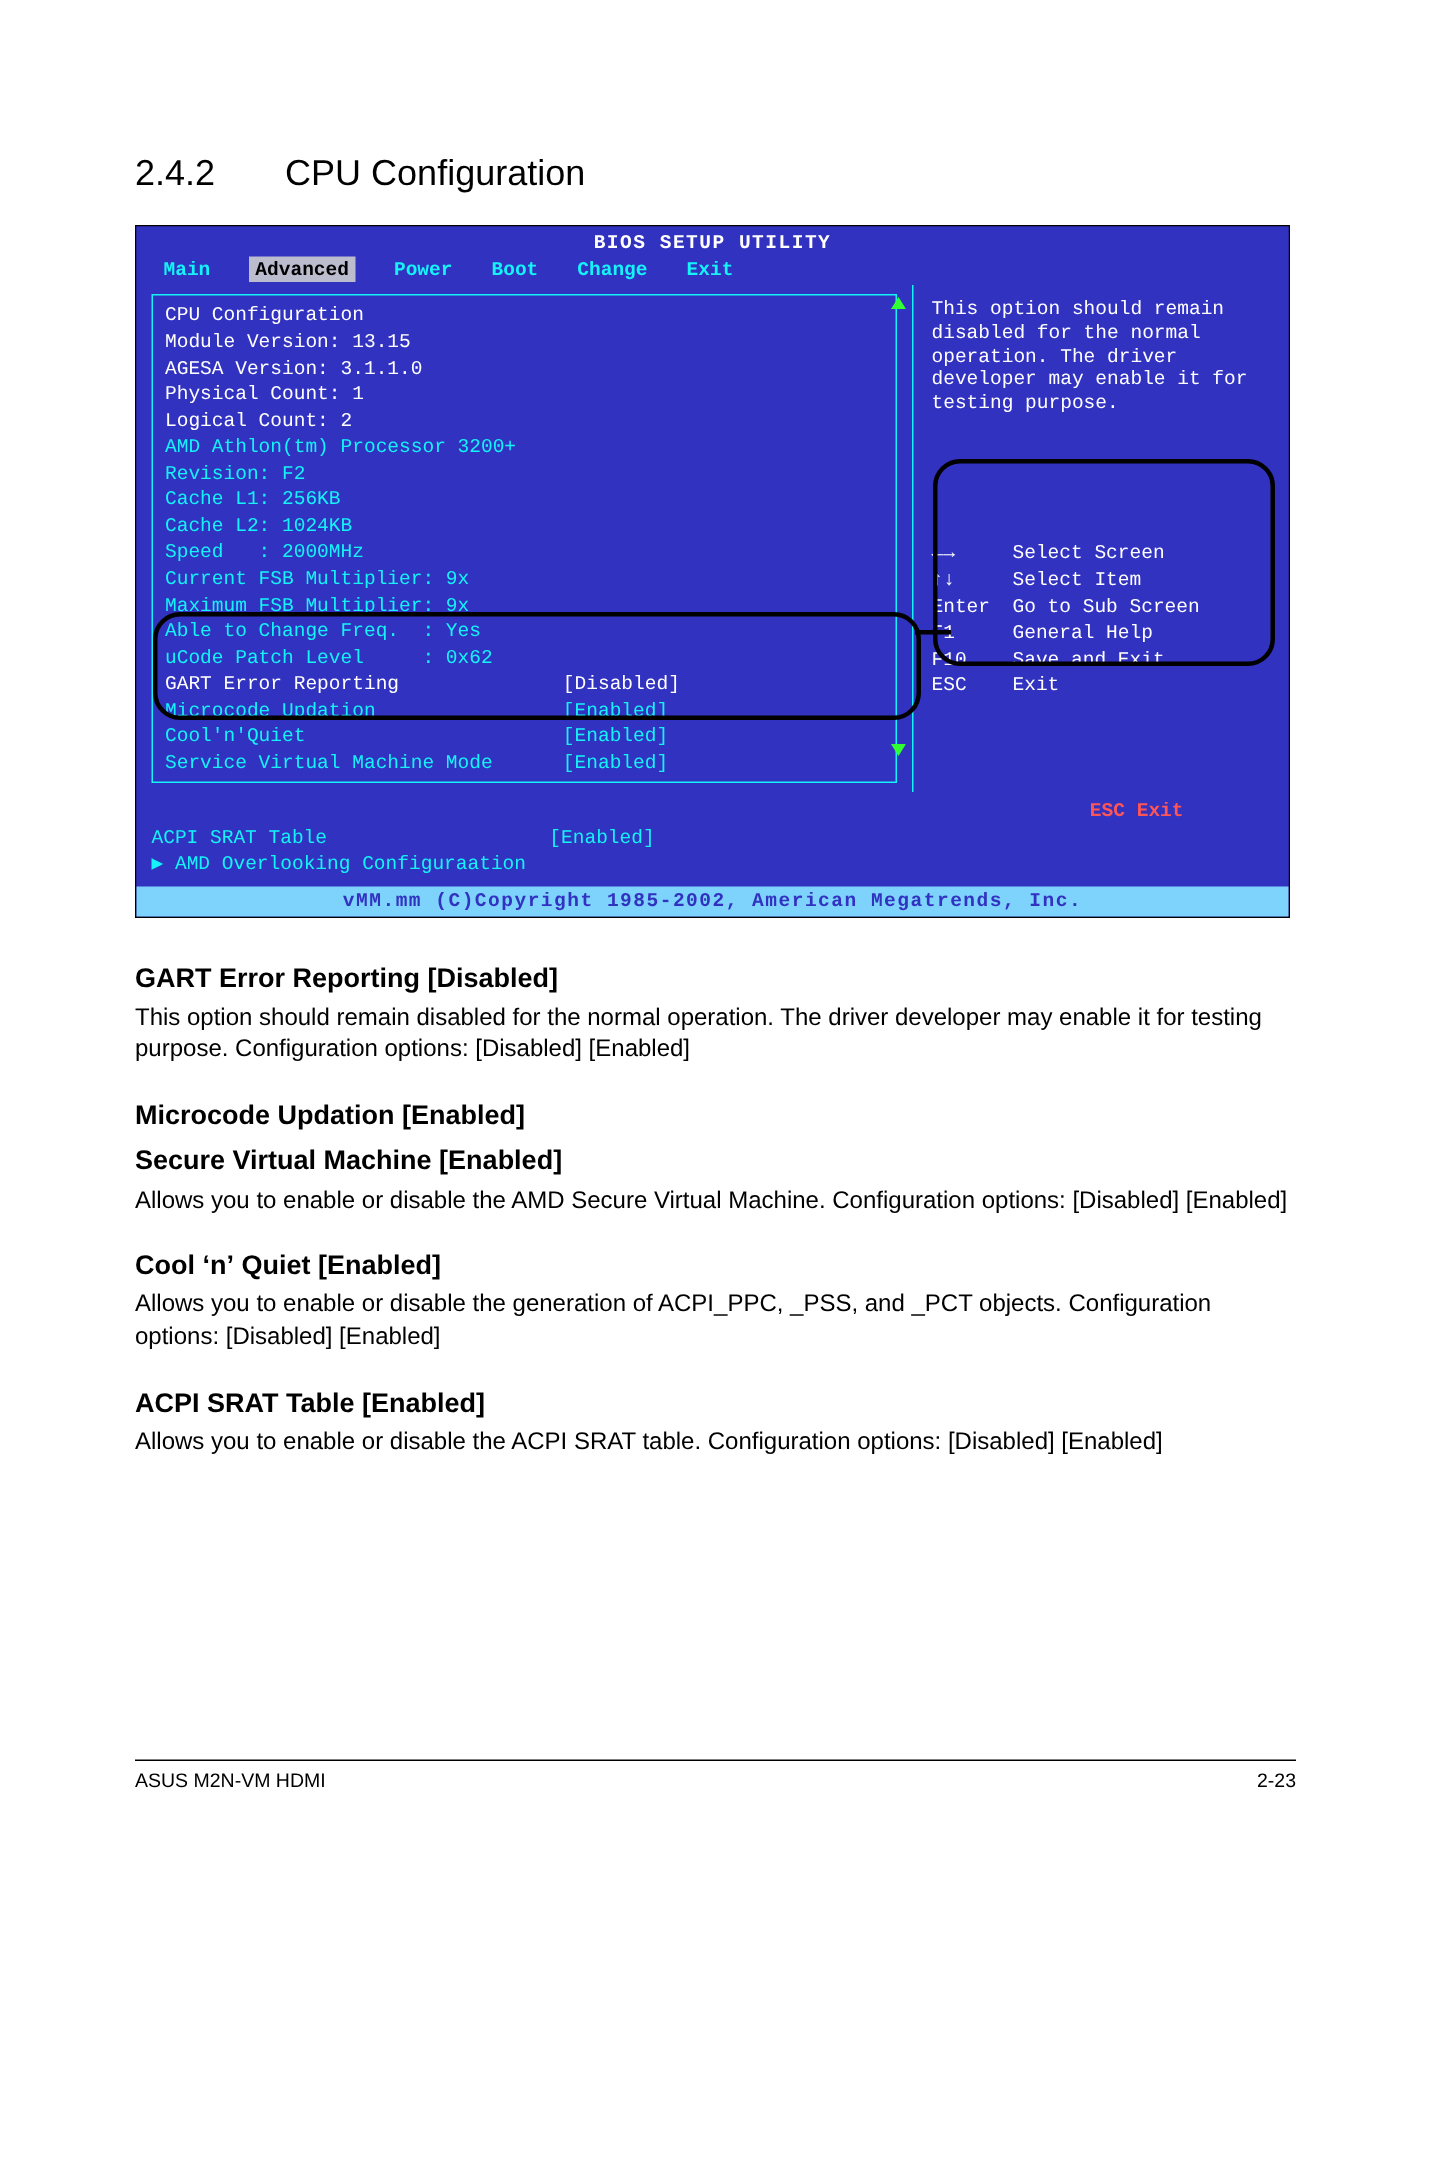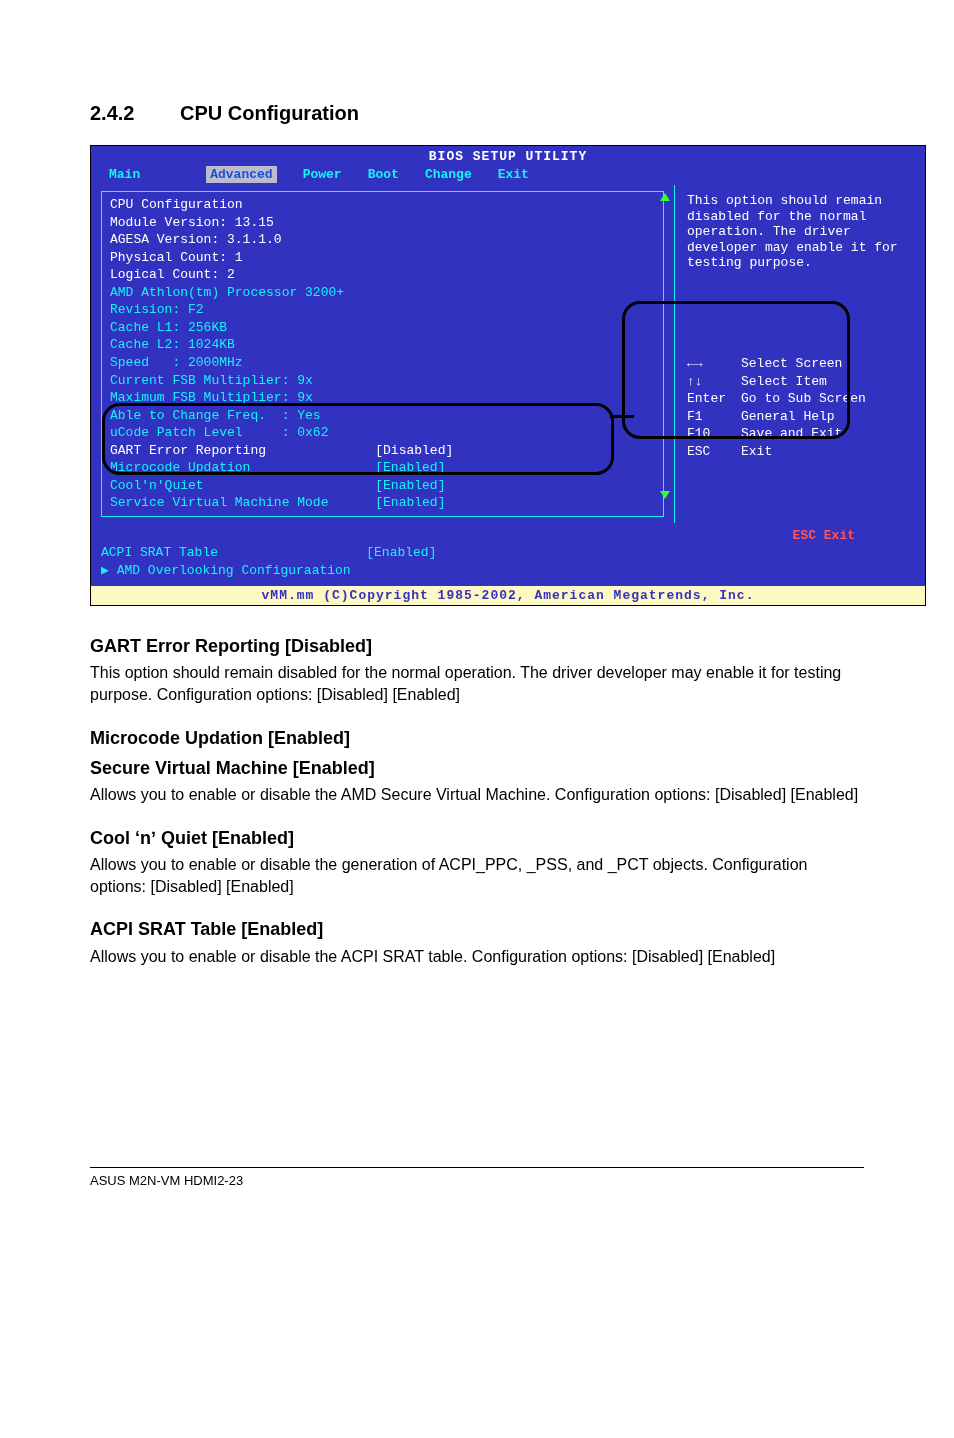--- a/index.html
+++ b/index.html
@@ -5,27 +5,27 @@
   * { margin: 0; padding: 0; box-sizing: border-box; }
   body {
     background: #fff;
     font-family: Arial, Helvetica, sans-serif;
     width: 954px;
     padding: 100px 90px 60px 90px;
     color: #000;
     line-height: 1.35;
   }
   h2.section-title {
-    font-size: 20px;
-    font-weight: bold;
+    font-size: 24px;
+    font-weight: normal;
     margin-bottom: 18px;
   }
   h2.section-title .num { display:inline-block; margin-right: 40px; }
   .bios-box {
-    width: 836px;
+    width: 770px;
     font-family: "Courier New", monospace;
     font-size: 13px;
     border: 1px solid #000;
     margin-bottom: 28px;
     background:#3232c1;
     color:#fff;
   }
   .bios-title {
     background:#3232c1;
     color:#fff;
@@ -35,21 +35,21 @@
     letter-spacing:1px;
   }
   .bios-menu {
     background:#3232c1;
     display:flex;
     gap:0;
     padding: 0 18px 2px 18px;
     font-weight:bold;
   }
   .bios-menu span { color:#15f3f8; margin-right:26px; }
-  .bios-menu span.sel { background:#bcbccf; color:#1d4ed8; padding:0 4px;margin-left:40px; }
+  .bios-menu span.sel { background:#bcbccf; color:#000000; padding:0 4px; }
   .bios-body { display:flex; }
   .bios-left {
     flex:1;
     background:#3232c1;
     padding:6px 10px 6px 10px;
     position:relative;
     border-right:1px solid #15f3f8;
   }
   .bios-left .inner-box {
     border:1px solid #15f3f8;
@@ -84,21 +84,21 @@
   .keys { margin-top:84px; }
   .keys div { white-space:nowrap; font-weight:normal;}
   .keys .k { color:#fff; display:inline-block; width:54px;}
   .keys .d { color:#fff;}
   .bios-extra {
      background:#3232c1;
      padding:4px 10px 6px 10px;
   }
   .bios-extra .ln { color:#15f3f8; white-space:pre;}
   .bios-copyright {
-     background:#fef9c3;
+     background:#7dd3fc;
      color:#3232c1;
      font-weight:bold;
      text-align:center;
      letter-spacing:1px;
      padding:1px 0;
   }
   h3.subhead {
     font-size: 18px;
     font-weight: bold;
     margin-top: 6px;
@@ -108,20 +108,21 @@
     font-size: 16px;
     margin-bottom: 20px;
     line-height:1.35;
   }
   p.body + h3.subhead { margin-top:2px;}
   .footer {
      margin-top:200px;
      border-top:1px solid #000;
      padding-top:4px;
      display:flex;
+     justify-content:space-between;
      font-size:13px;
   }
   
   .bios-wrap { position:relative; width:770px;}
   .over-round1 {
      position:absolute;
      border:3px solid #000;
      border-radius:18px;
      pointer-events:none;
   }

